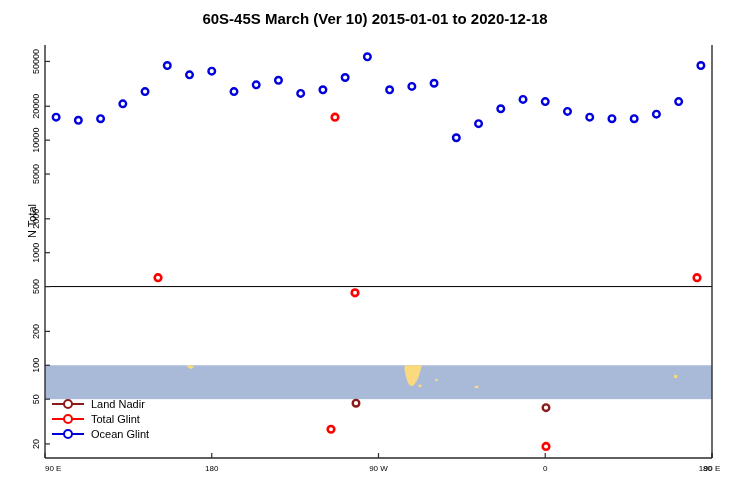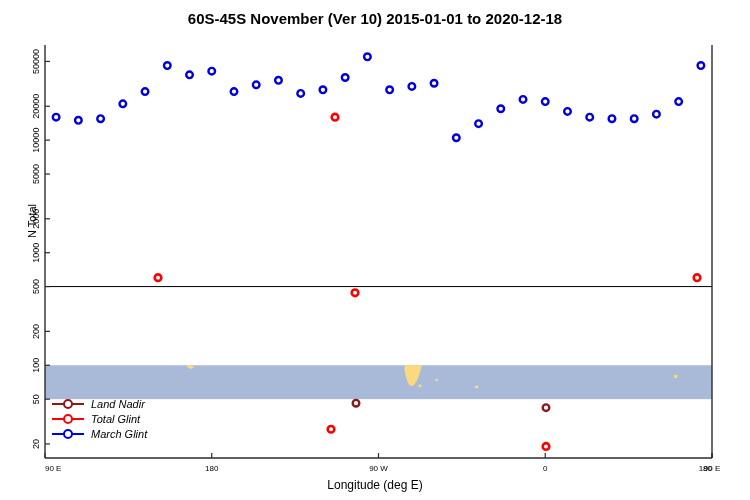--- a/index.html
+++ b/index.html
@@ -51,30 +51,29 @@
     width:32px;height:12px;position:relative;margin-right:7px;
   }
   .legend-key .bar{
     position:absolute;left:0;top:5px;width:32px;height:2px;
   }
   .legend-key .ring{
     position:absolute;left:11px;top:1px;
     width:10px;height:10px;border-radius:50%;
     border:2.5px solid;background:#fff;box-sizing:border-box;
   }
-  .legend-text{white-space:nowrap;font-style:italic;}
+  .legend-text{white-space:nowrap;}
 </style>
 </head>
 <body>
 
 <div id="root">
 
-  <div class="title">60S-45S November (Ver 10)   2015-01-01 to 2020-12-18</div>
+  <div class="title">60S-45S March (Ver 10)   2015-01-01 to 2020-12-18</div>
   <div class="ylabel">N Total</div>
-  <div class="xlabel">Longitude (deg E)</div>
 
   <svg class="plotsvg" width="750" height="500">
     <g id="g-mapband">
         <rect x="45" y="365.25710517190635" width="667" height="33.88529801973891" fill="#A8BAD8"></rect>
         <polygon points="186.7,365.3 190.4,365.3 194.1,366.6 191.9,368.9 189.1,368.2 186.9,366.6" fill="#FAD97F"></polygon>
         <polygon points="406.3,365.3 422.0,365.3 420.4,370.7 419.1,375.6 417.4,379.9 415.6,382.4 414.4,384.7 412.2,386.0 410.0,385.6 408.5,383.8 407.4,381.7 406.7,378.8 405.6,375.2 404.8,371.6 404.4,368.2 405.0,365.3" fill="#FAD97F"></polygon>
         <polygon points="418.3,384.7 421.7,384.5 421.1,386.9 418.9,387.4" fill="#FAD97F"></polygon>
         <polygon points="435.0,379.3 438.2,379.0 437.8,381.1 435.2,381.1" fill="#FAD97F"></polygon>
         <polygon points="474.8,385.6 478.6,386.7" fill="#FAD97F"></polygon>
         <rect x="474.8444444444445" y="385.81418597054795" width="3.5" height="2.2" fill="#FAD97F"></rect>
@@ -182,17 +181,17 @@
         <span class="bar" style="background:#FF0000"></span>
         <span class="ring" style="border-color:#FF0000"></span>
       </span>
       <span class="legend-text">Total Glint</span>
     </div>
     <div class="legend-row">
       <span class="legend-key">
         <span class="bar" style="background:#0000DD"></span>
         <span class="ring" style="border-color:#0000DD"></span>
       </span>
-      <span class="legend-text">March Glint</span>
+      <span class="legend-text">Ocean Glint</span>
     </div>
   </div>
 
 </div>
 
 </body></html>

